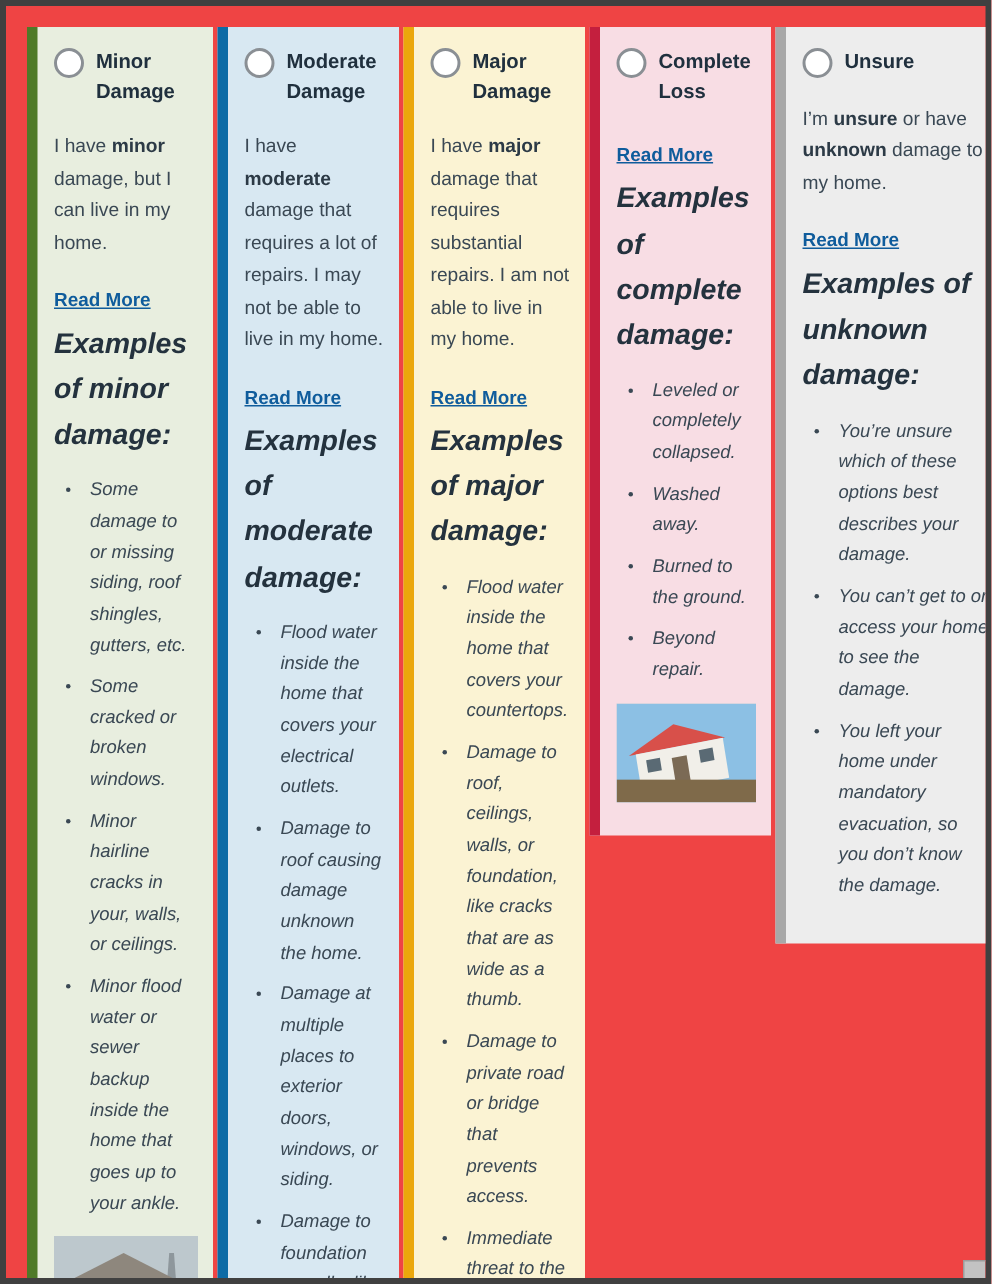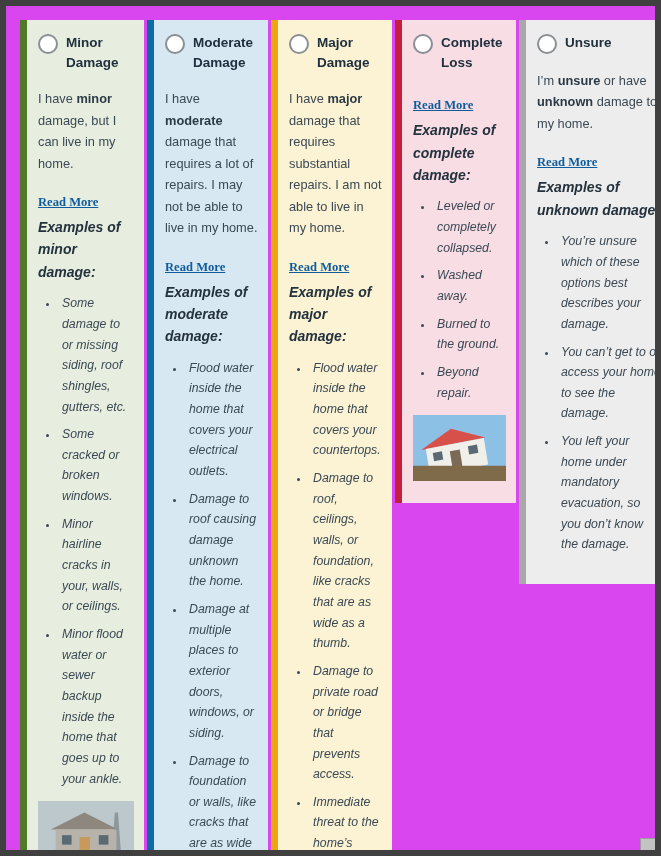--- a/index.html
+++ b/index.html
@@ -1,22 +1,22 @@
 <!DOCTYPE html>
 <html><head>
 <meta charset="utf-8">
 <style>
   html,body{margin:0;padding:0;background:#ffffff;}
   body{font-family:"Liberation Sans","DejaVu Sans",sans-serif;}
   .page-frame{
     position:relative;
     width:661px;height:856px;
     box-sizing:border-box;
-    border:6px solid #404040;
-    background:#d946ef;
+    border:4px solid #404040;
+    background:#ef4444;
     overflow:hidden;
   }
   .options-row{
     display:flex;
     align-items:flex-start;
     gap:3px;
     padding:14px 0 0 14px;
   }
   .col{width:121px;flex:0 0 auto;}
   .col-minor{width:124px;}
@@ -49,25 +49,24 @@
   }
   .desc .b{font-weight:700;color:#2c3a46;}
   .read-more{
     display:inline-block;
     margin-top:17px;
     font-size:12.6px;
     font-weight:700;
     color:#0f5c9c;
     text-decoration:underline;
     cursor:pointer;
-    font-family:Liberation Serif, serif;
   }
   .examples{
     margin:6px 0 10px 0;
-    font-size:14px;
+    font-size:19px;
     font-weight:700;
     font-style:italic;
     line-height:1.6;
     color:#24323e;
   }
   .bullets{
     margin:0;
     padding:0 0 0 21px;
     list-style:disc outside;
   }

